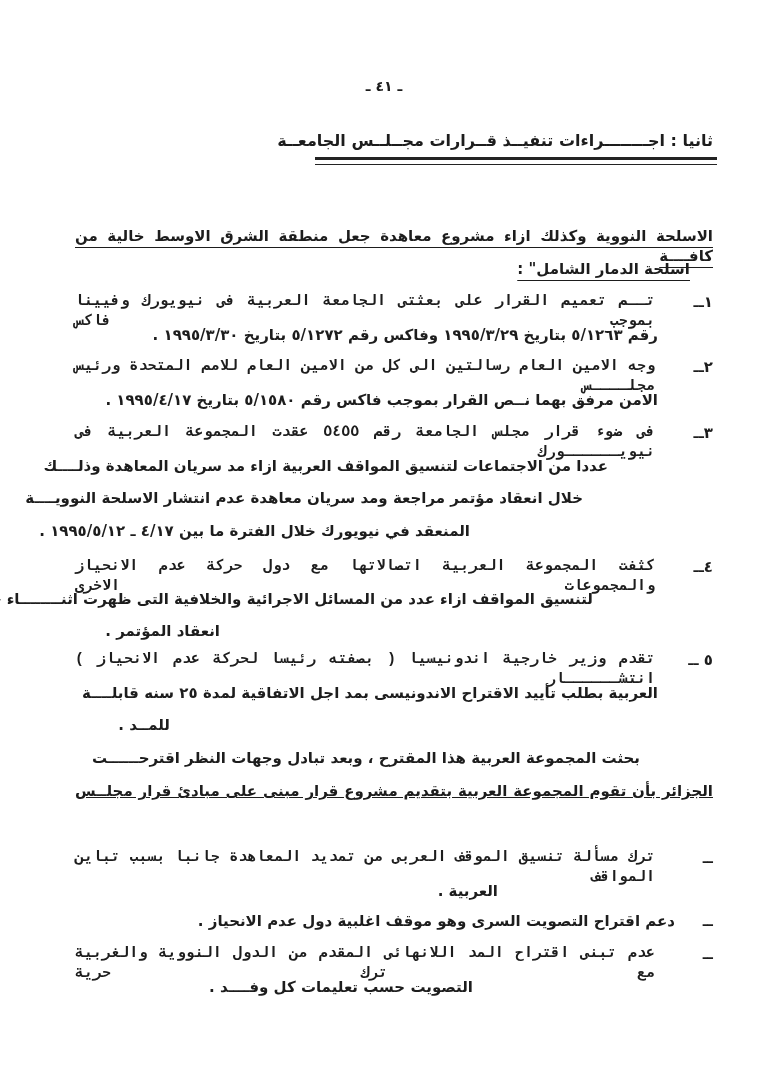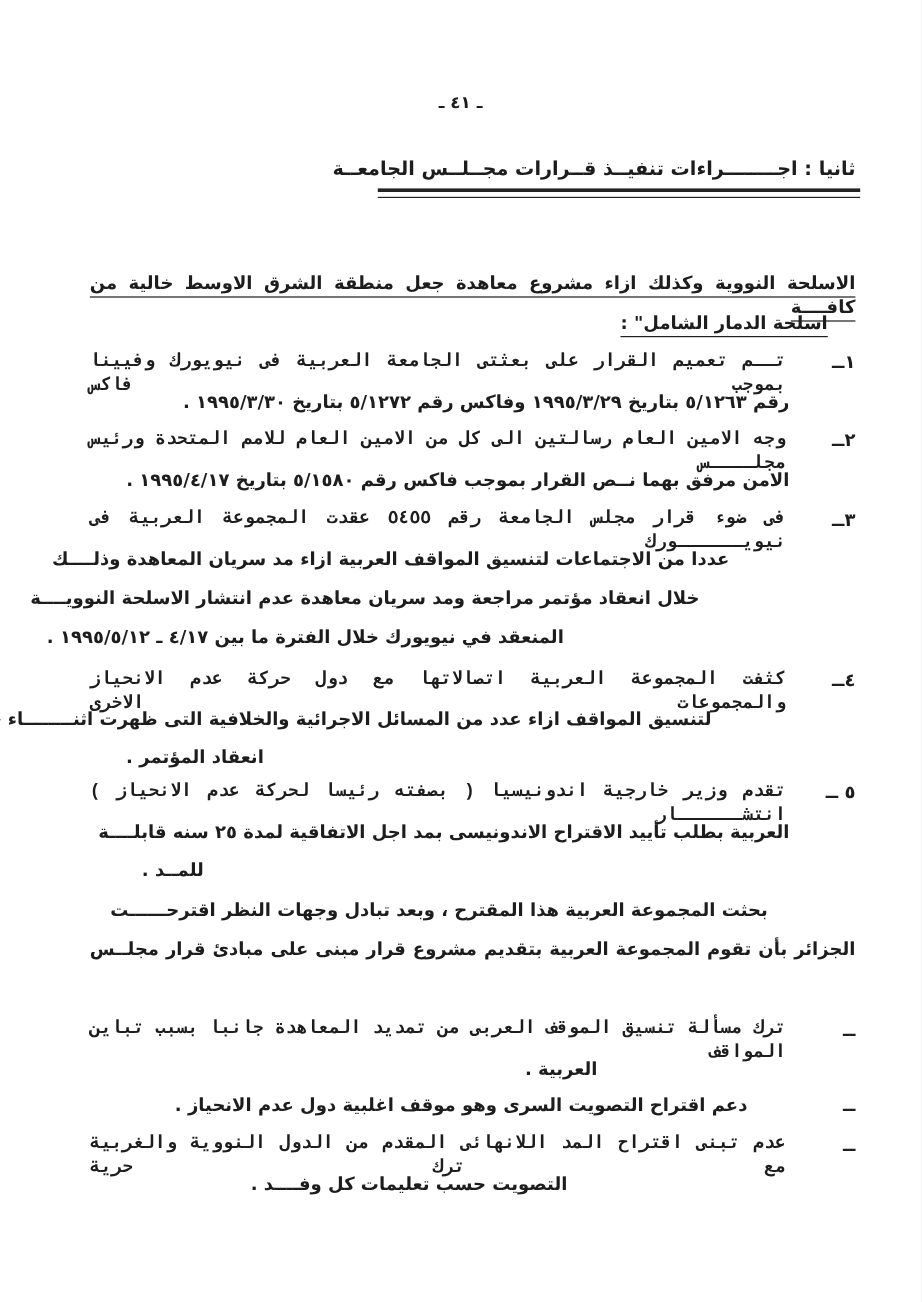--- a/index.html
+++ b/index.html
@@ -27,33 +27,34 @@
     position:absolute;
     top:157px;right:51px;width:402px;height:4px;
     border-top:3px solid #232323;
     border-bottom:1px solid #232323;
   }
   .full{
     left:75px;right:55px;
     white-space:normal;
     text-align:justify;
     text-align-last:justify;
+    text-decoration:underline;
   }
   .item{left:75px;right:55px;white-space:normal;}
   .item .marker{position:absolute;right:0;top:0;}
   .item .itext{
     display:block;
     margin-right:58px;
     text-align:justify;
     text-align-last:justify;
     font-family:Liberation Mono, monospace;
   }
   .item .itext-nat{
     display:block;
-    margin-right:90px;
+    margin-right:38px;
     white-space:nowrap;
   }
   .ul{
     text-decoration:underline;
     text-underline-offset:6px;
     text-decoration-thickness:1px;
   }
 </style>
 </head>
 <body>

